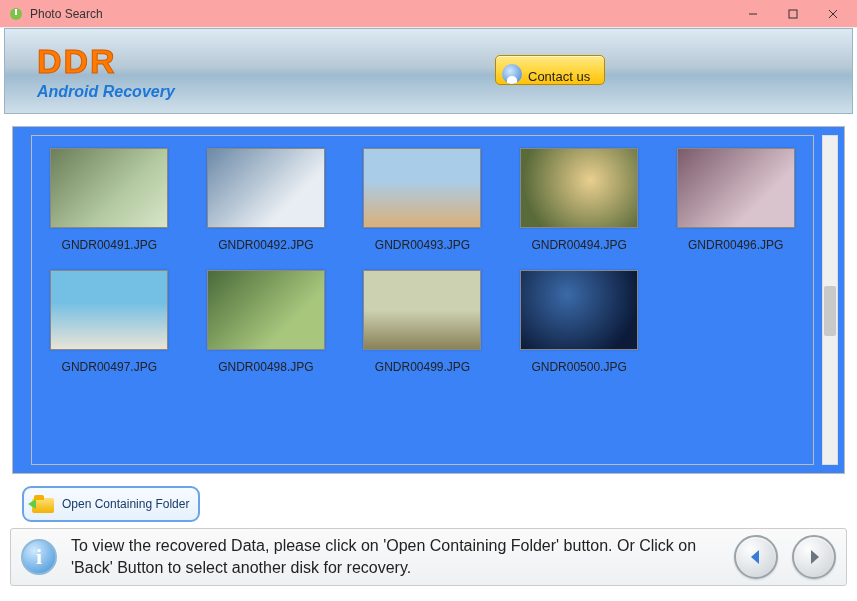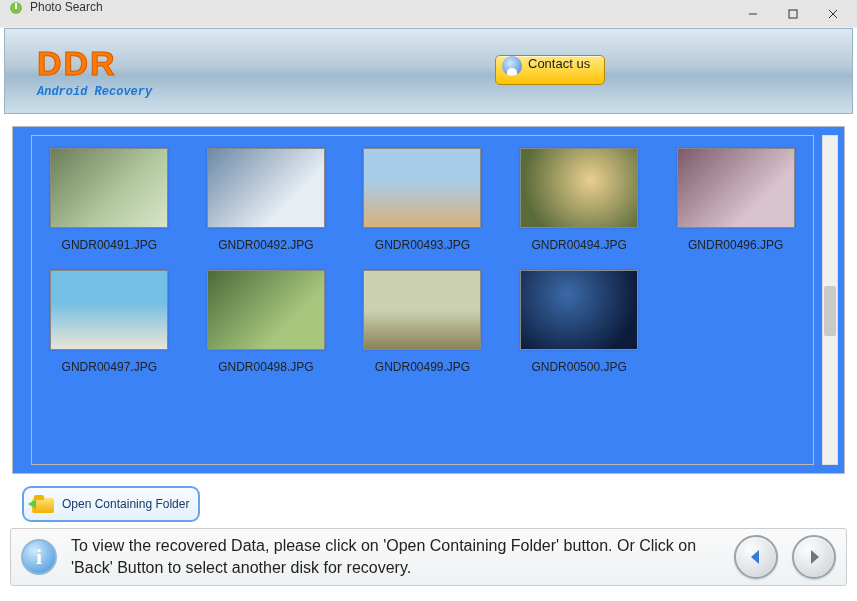--- a/index.html
+++ b/index.html
@@ -7,22 +7,23 @@
   font-family: "Segoe UI", Tahoma, sans-serif;
   background: #fff;
   width: 857px;
   height: 601px;
   overflow: hidden;
   font-size: 12px;
 }
 .titlebar {
   height: 28px;
   display: flex;
+  align-items: center;
   padding: 0 4px 0 8px;
-  background: #e5e5e5;
+  background: #fca5a5;
   border-bottom: 1px solid #eee;
 }
 .titlebar .app-icon {
   width: 16px; height: 16px;
   margin-right: 6px;
 }
 .titlebar .title { flex: 0 0 auto; font-size: 12px; color: #333; }
 .titlebar .spacer { flex: 1; }
 .winbtn {
   width: 40px; height: 28px;
@@ -41,36 +42,35 @@
 .brand-block { margin-left: 32px; }
 .brand-ddr {
   font-family: Impact, "Arial Black", sans-serif;
   font-size: 34px;
   letter-spacing: 2px;
   color: #ff7a00;
   -webkit-text-stroke: 1px #d65a00;
   font-weight: 900;
 }
 .brand-sub {
-  font-size: 12px;
+  font-size: 16px;
   color: #1c77d6;
   font-weight: 600;
   font-style: italic;
   margin-top: 2px;
-  font-family: Liberation Mono, monospace;
 }
 .contact-btn {
   position: absolute;
   left: 490px; top: 26px;
   height: 30px;
   padding: 0 14px 0 6px;
   background: linear-gradient(to bottom, #ffe987 0%, #ffd740 50%, #ffc107 100%);
   border: 1px solid #b48b00;
   border-radius: 5px;
-  display: flex; align-items: flex-start;
+  display: flex; align-items: flex-end;
   gap: 6px;
   font-size: 13px;
   color: #222;
   box-shadow: inset 0 1px 0 rgba(255,255,255,.6);
 }
 .contact-icon {
   width: 20px; height: 20px;
   border-radius: 50%;
   background: radial-gradient(circle at 40% 35%, #cfe8ff, #3a7bd5);
   display: flex; align-items: flex-end; justify-content: center;

